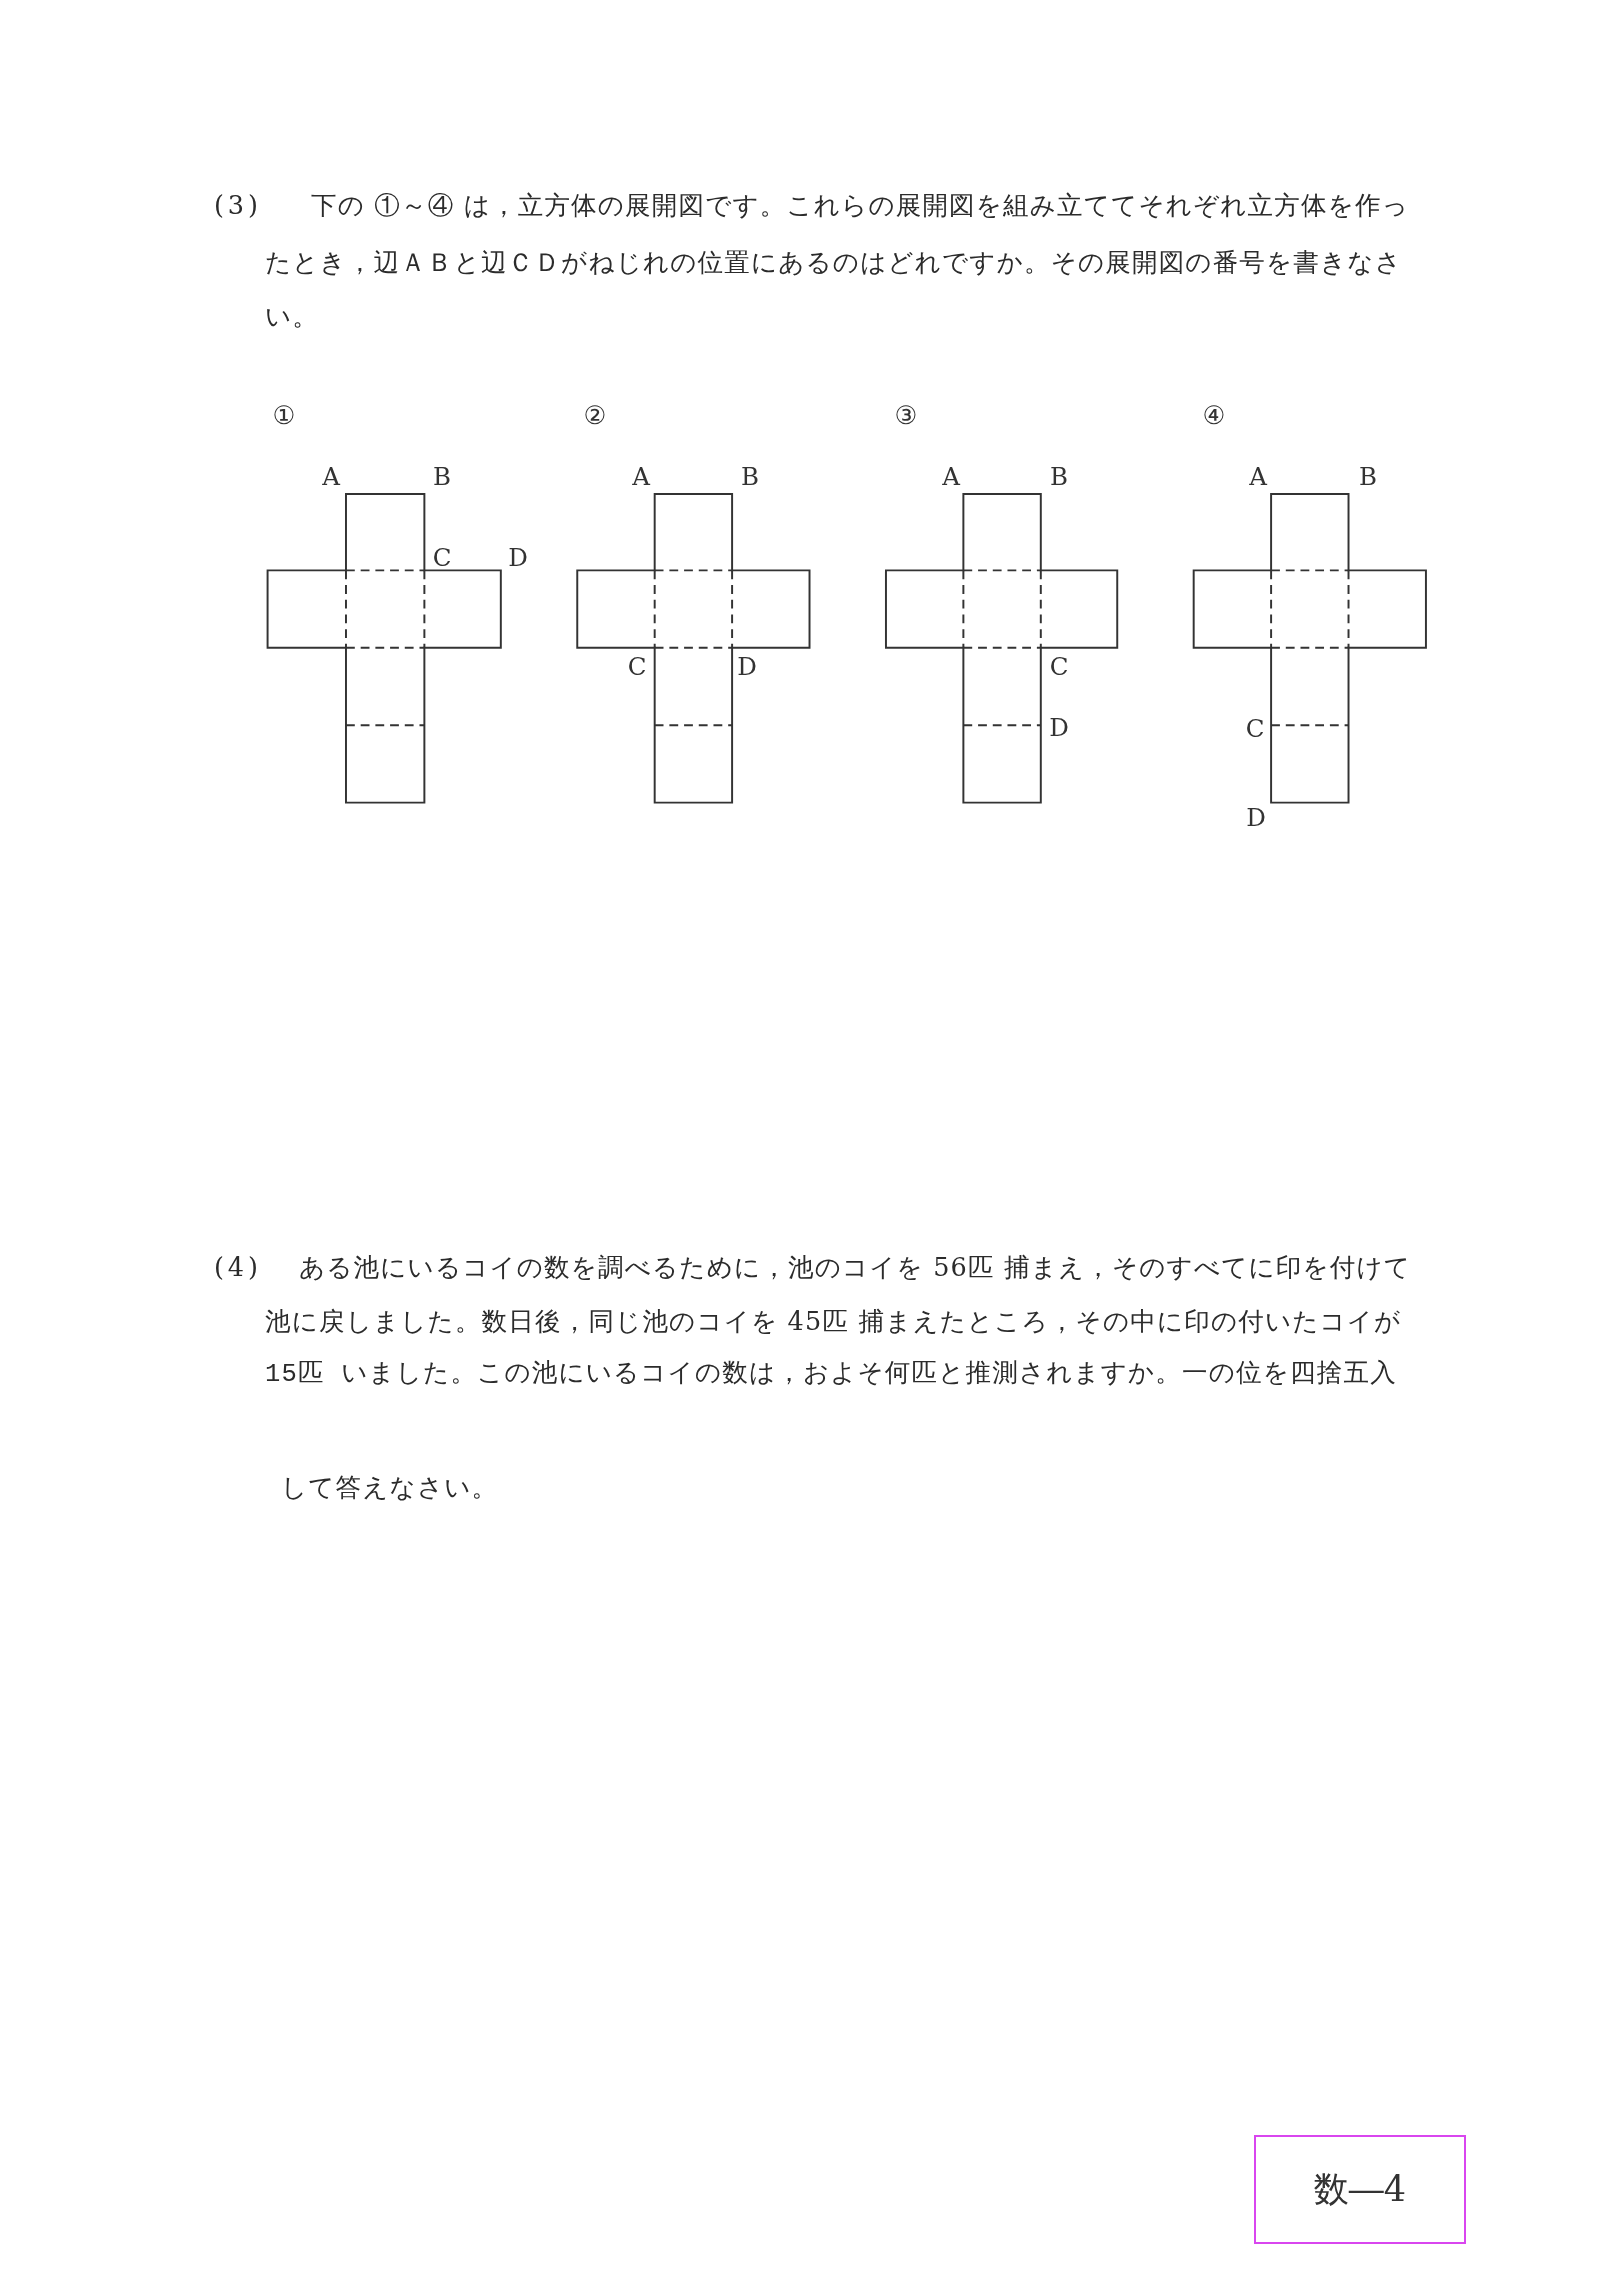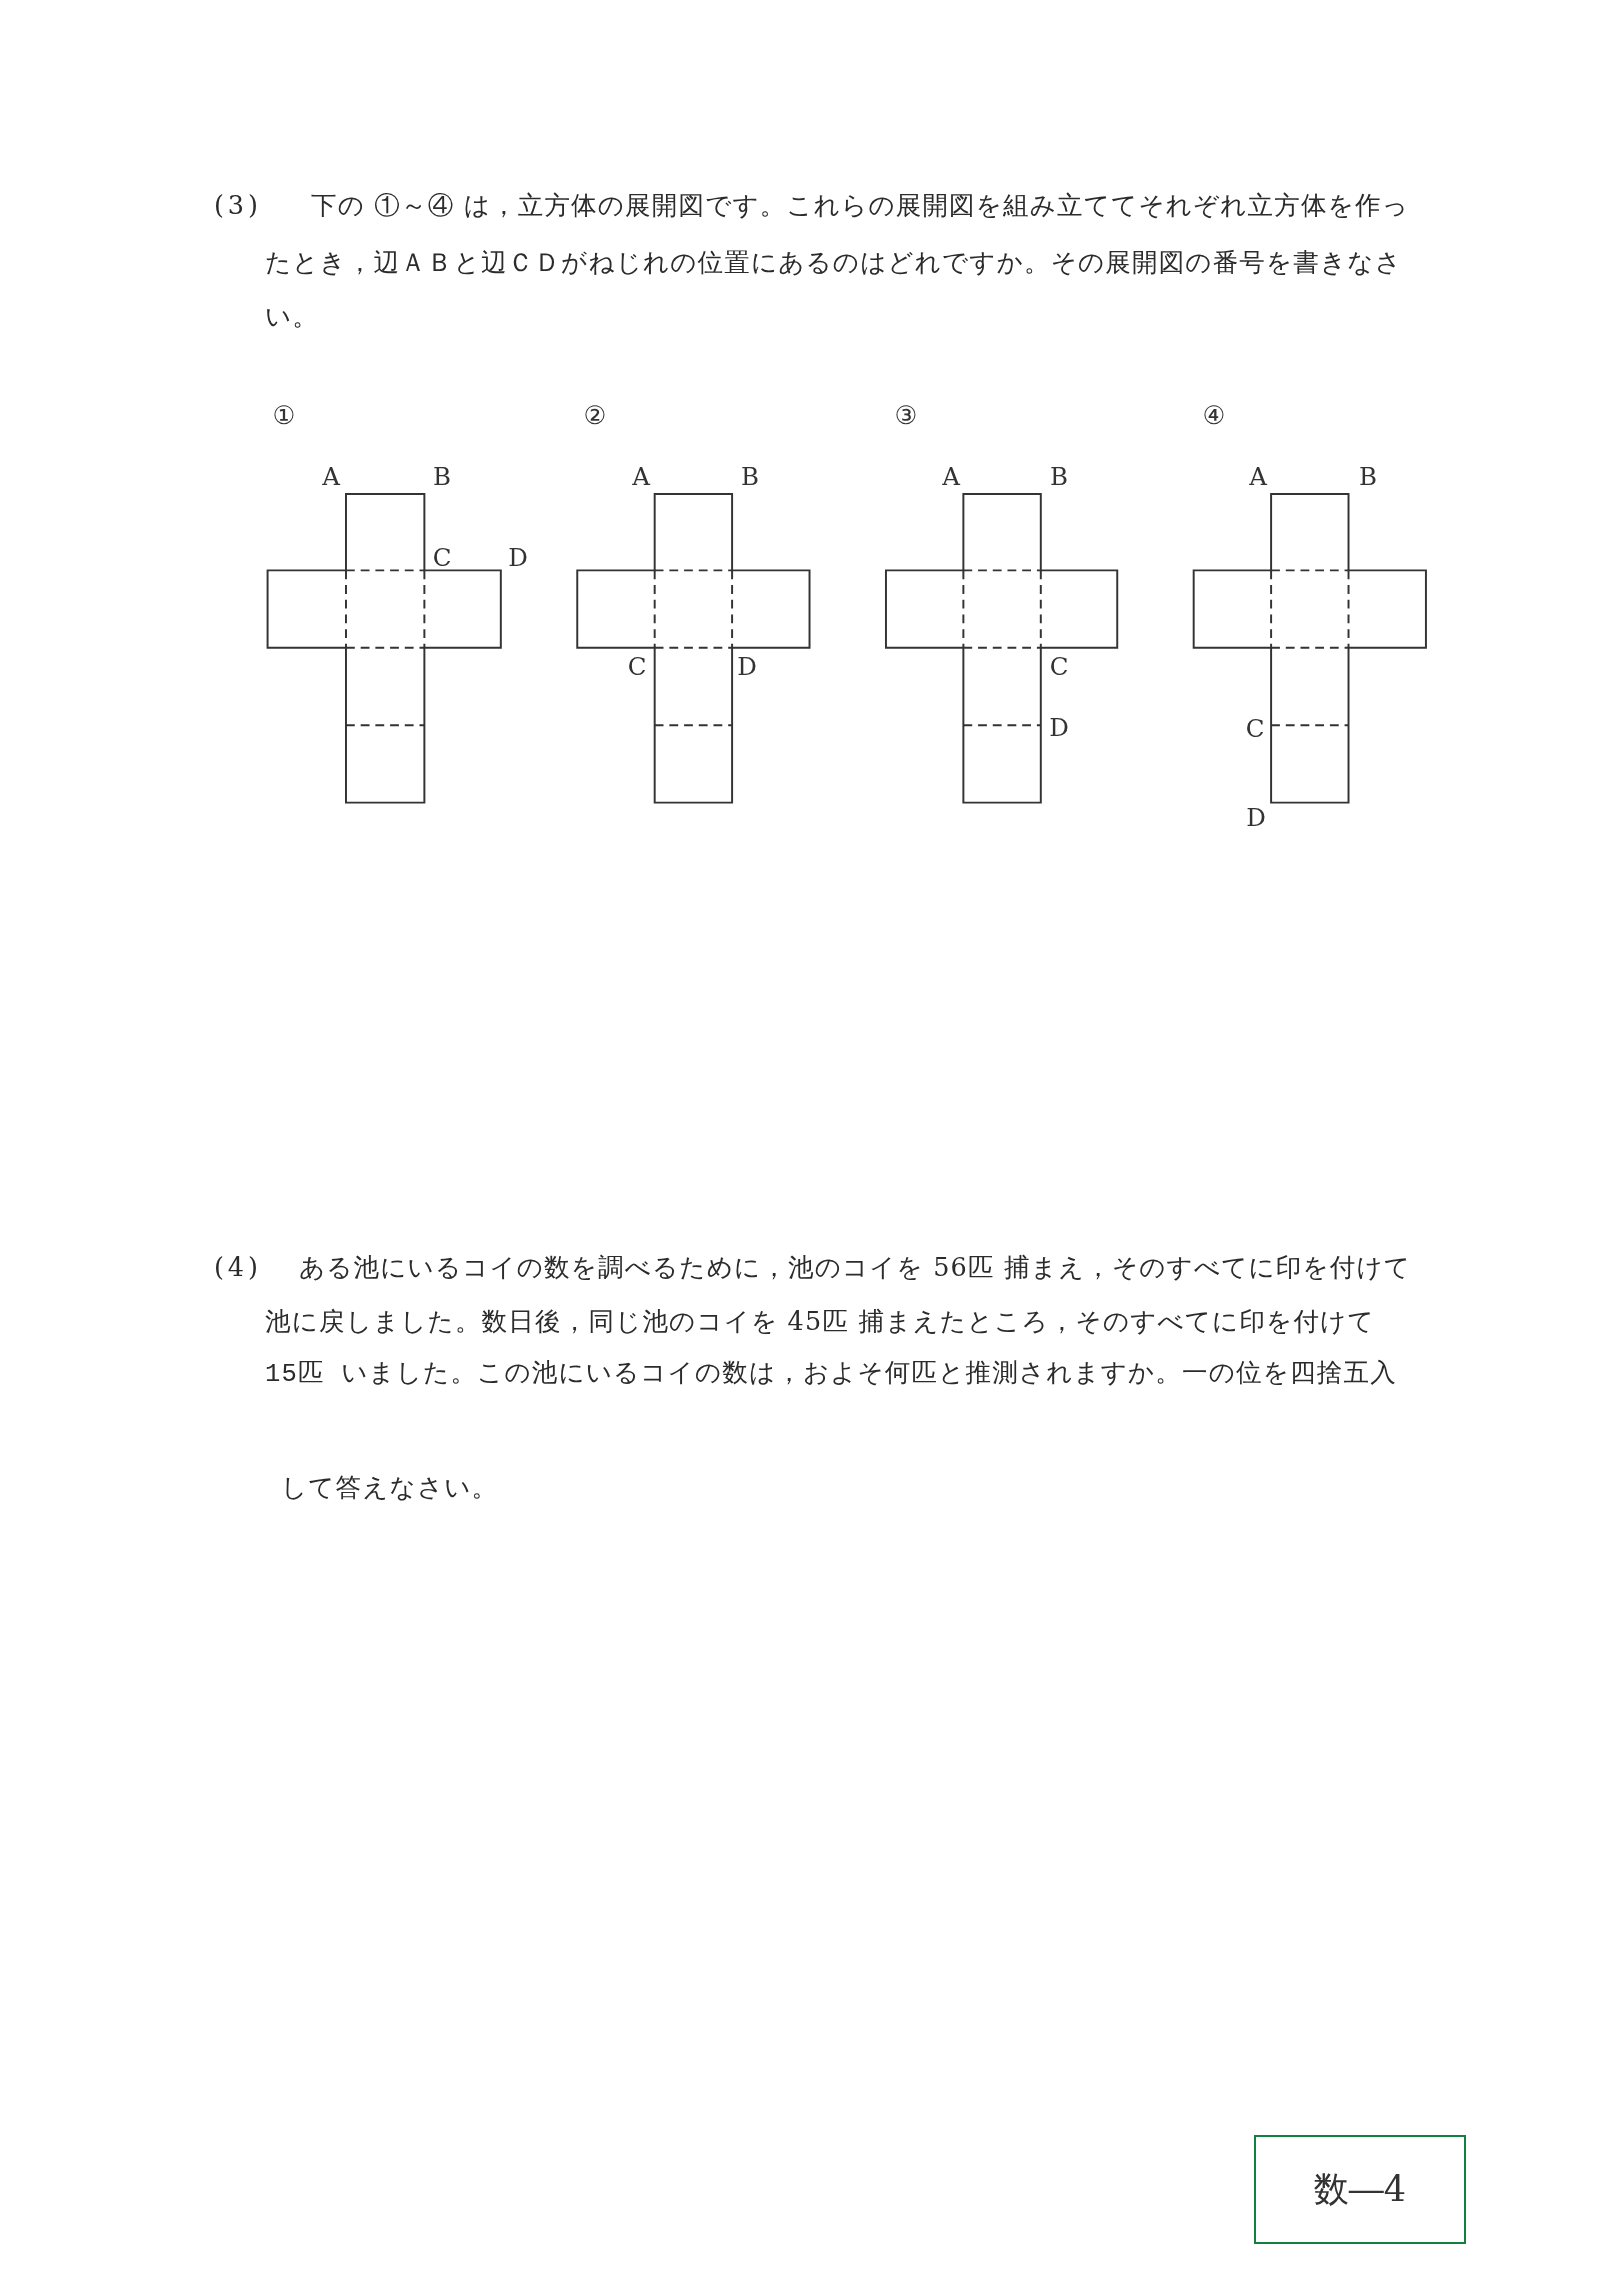--- a/index.html
+++ b/index.html
@@ -3,21 +3,21 @@
 <meta charset="utf-8">
 <style>
   html, body { margin:0; padding:0; background:#ffffff; }
   body { width:1621px; height:2294px; position:relative; overflow:hidden;
          font-family:"DejaVu Serif", "Liberation Serif", serif; color:#2b2b2b; }
   .line { position:absolute; font-size:25.5px; line-height:31px; white-space:nowrap; letter-spacing:1.2px; }
   .qnum { position:absolute; font-size:25.5px; line-height:31px; white-space:nowrap; letter-spacing:3.9px; }
   .net-svg { position:absolute; left:0; top:0; }
   .lbl { position:absolute; font-size:24.5px; line-height:27.4px; transform:translate(-50%,-50%); font-family:"DejaVu Serif", serif; color:#333; }
   .circ { position:absolute; font-size:25.5px; transform:translate(-50%,-50%); color:#333; }
-  .pagebox { position:absolute; left:1254px; top:2135px; width:208px; height:105px; border:2px solid #15803d;
+  .pagebox { position:absolute; left:1254px; top:2135px; width:208px; height:105px; border:2px solid #d946ef;
              display:flex; align-items:center; justify-content:center; font-size:35px; color:#333; }
 </style>
 </head>
 <body>
 
 <div class="qnum" style="left:214px; top:190px;">(3)</div>
 <div class="line" style="left:311px; top:190px;">下の ①～④ は，立方体の展開図です。これらの展開図を組み立ててそれぞれ立方体を作っ</div>
 <div class="line" style="left:265px; top:247px;">たとき，辺ＡＢと辺ＣＤがねじれの位置にあるのはどれですか。その展開図の番号を書きなさ</div>
 <div class="line" style="left:265px; top:301px;">い。</div>
 
@@ -90,20 +90,20 @@
 <div class="lbl" style="left:1059px; top:667px;">C</div>
 <div class="lbl" style="left:1059px; top:728px;">D</div>
 
 <div class="lbl" style="left:1258px; top:477px;">A</div>
 <div class="lbl" style="left:1368px; top:477px;">B</div>
 <div class="lbl" style="left:1255px; top:729px;">C</div>
 <div class="lbl" style="left:1256px; top:818px;">D</div>
 
 <div class="qnum" style="left:214px; top:1252px;">(4)</div>
 <div class="line" style="left:299px; top:1252px;">ある池にいるコイの数を調べるために，池のコイを 56匹 捕まえ，そのすべてに印を付けて</div>
-<div class="line" style="left:265px; top:1306px;">池に戻しました。数日後，同じ池のコイを 45匹 捕まえたところ，そのすべてに印を付けて</div>
+<div class="line" style="left:265px; top:1306px;">池に戻しました。数日後，同じ池のコイを 45匹 捕まえたところ，その中に印の付いたコイが</div>
 <div class="line" style="left:265px; top:1359px;font-family:Liberation Mono, monospace;">15匹 いました。この池にいるコイの数は，およそ何匹と推測されますか。一の位を四捨五入</div>
 <div class="line" style="left:265px; top:1472px;margin-left:16px;">して答えなさい。</div>
 
 <div class="pagebox">
   <span>数―4</span>
 </div>
 
 
 </body></html>

